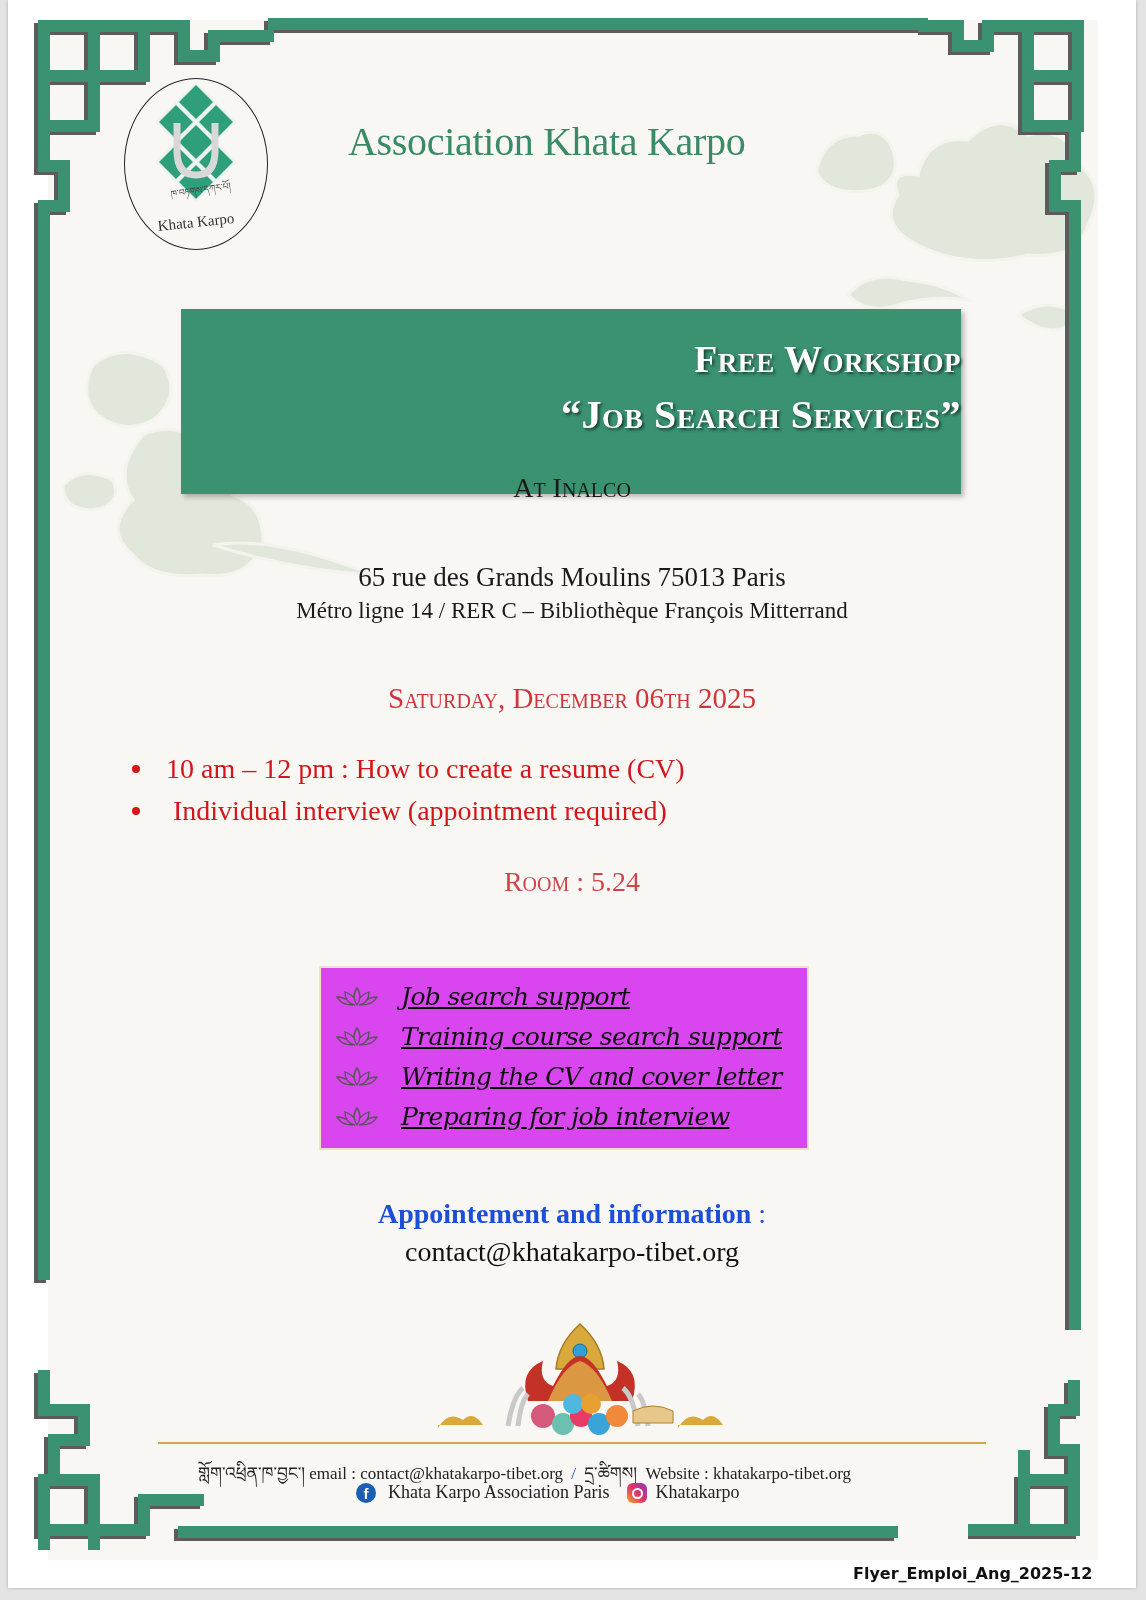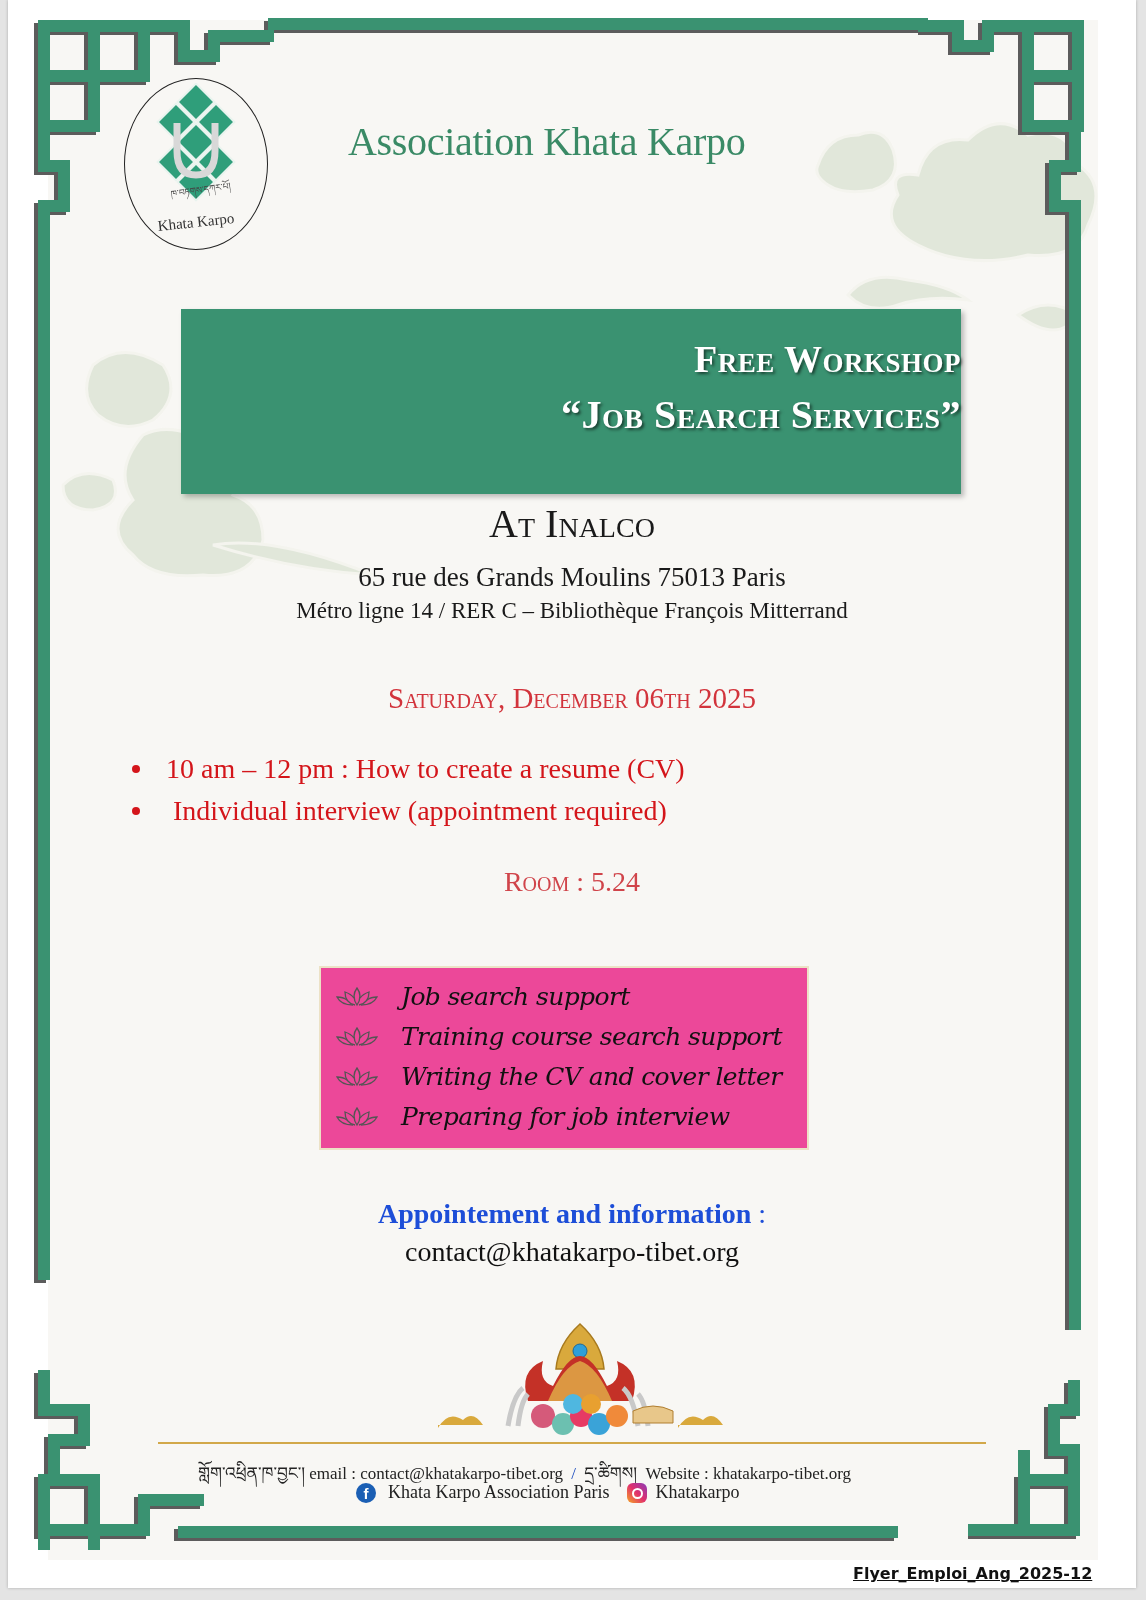--- a/index.html
+++ b/index.html
@@ -62,33 +62,33 @@
     background: #3a9271;
     box-shadow: 3px 3px 5px rgba(0,0,0,0.25);
     text-align: right; color: #fff;
     text-shadow: 2px 2px 3px rgba(0,0,0,0.55);
     margin-top: 12px;
   }
   .banner-line1 { position: absolute; left: 0; right: 0; top: 28px; font-size: 38px; font-variant: small-caps; font-weight: bold; letter-spacing: 0.5px; }
   .banner-line2 { position: absolute; left: 0; right: 0; top: 82px; font-size: 40px; font-variant: small-caps; font-weight: bold; letter-spacing: 0.5px; padding-left: 28px; }
 
   .center { position: absolute; left: 0; width: 1128px; text-align: center; }
-  .venue { top: 500px; font-size: 40px; font-variant: small-caps; color: #1a1a1a; text-align: center; }
+  .venue { top: 472px; font-size: 28px; font-variant: small-caps; color: #1a1a1a; text-align: center; }
   .addr1 { top: 562px; font-size: 27px; color: #1a1a1a; text-align: center; }
   .addr2 { top: 598px; font-size: 23px; color: #1a1a1a; }
   .date { top: 682px; font-size: 29px; font-variant: small-caps; font-weight: normal; color: #d2343c; }
 
   .schedule { position: absolute; left: 120px; top: 748px; margin: 0; padding: 0; list-style: none; }
   .schedule li { font-size: 28px; color: #d4151a; line-height: 42px; display: flex; align-items: center; }
   .schedule .dot { width: 8px; height: 8px; background: #d4151a; border-radius: 50%; margin-right: 26px; margin-left: 4px; }
   .room { top: 866px; font-size: 28px; font-variant: small-caps; color: #d0444a; }
 
   .services {
     position: absolute; left: 311px; top: 966px; width: 486px; height: 180px;
-    border: 2px solid #ece2c6; background: #ec4899;
+    border: 2px solid #ece2c6; background: #d946ef; text-decoration: underline;
   }
   .services ul { list-style: none; margin: 0; padding: 8px 0 0 14px; }
   .services li { display: flex; align-items: center; height: 40px; }
   .services .lotus { width: 44px; height: 22px; margin-right: 22px; }
   .services .svc-label { font-size: 27px; font-style: italic; color: #111; font-family: "DejaVu Serif", serif; letter-spacing: -0.6px; font-size: 25px; }
 
   .contact-label { top: 1198px; font-size: 28px; font-weight: bold; color: #1d4ed8; }
   .contact-label .colon { font-weight: normal; }
   .contact-email { top: 1236px; font-size: 28px; color: #111; }
 
@@ -97,21 +97,21 @@
   .gold-rule { position: absolute; left: 150px; top: 1442px; width: 828px; height: 2px; background: #d2a849; }
 
   .footer1 { position: absolute; left: 190px; top: 1454px; font-size: 17px; color: #222; white-space: nowrap; }
   .footer1 .tib { font-family: "DejaVu Sans", sans-serif; font-size: 17px; text-align: right; }
   .footer1 .slash { color: #2050c0; margin: 0 4px; }
   .footer2 { position: absolute; left: 348px; top: 1482px; font-size: 18px; color: #222; white-space: nowrap; display: flex; align-items: center; }
   .fb-icon { width: 20px; height: 20px; border-radius: 50%; background: #1b5fb4; color: #fff; font-family: "Liberation Sans", sans-serif; font-weight: bold; font-size: 15px; text-align: center; line-height: 22px; margin-right: 12px; }
   .ig-icon { width: 20px; height: 20px; border-radius: 6px; background: linear-gradient(45deg, #f5a623, #e1306c, #8a3ab9); margin: 0 8px 0 18px; position: relative; }
   .ig-icon::after { content: ""; position: absolute; left: 5px; top: 5px; width: 7px; height: 7px; border: 2px solid #fff; border-radius: 50%; }
 
-  .flyer-id { position: absolute; left: 853px; top: 1564px; font-family: "DejaVu Sans", sans-serif; font-weight: bold; font-size: 16px; color: #111; text-decoration: underline; }
+  .flyer-id { position: absolute; left: 853px; top: 1564px; font-family: "DejaVu Sans", sans-serif; font-weight: bold; font-size: 16px; color: #111; }
 </style>
 </head>
 <body>
 
 <div class="page">
   <div class="paper">
     <div class="inner"></div>
 
     <svg class="cloud" style="left:790px;top:105px" width="300" height="260" viewBox="0 0 300 260">
       <g fill="#dfe6d8" stroke="#f4f4ee" stroke-width="3">

